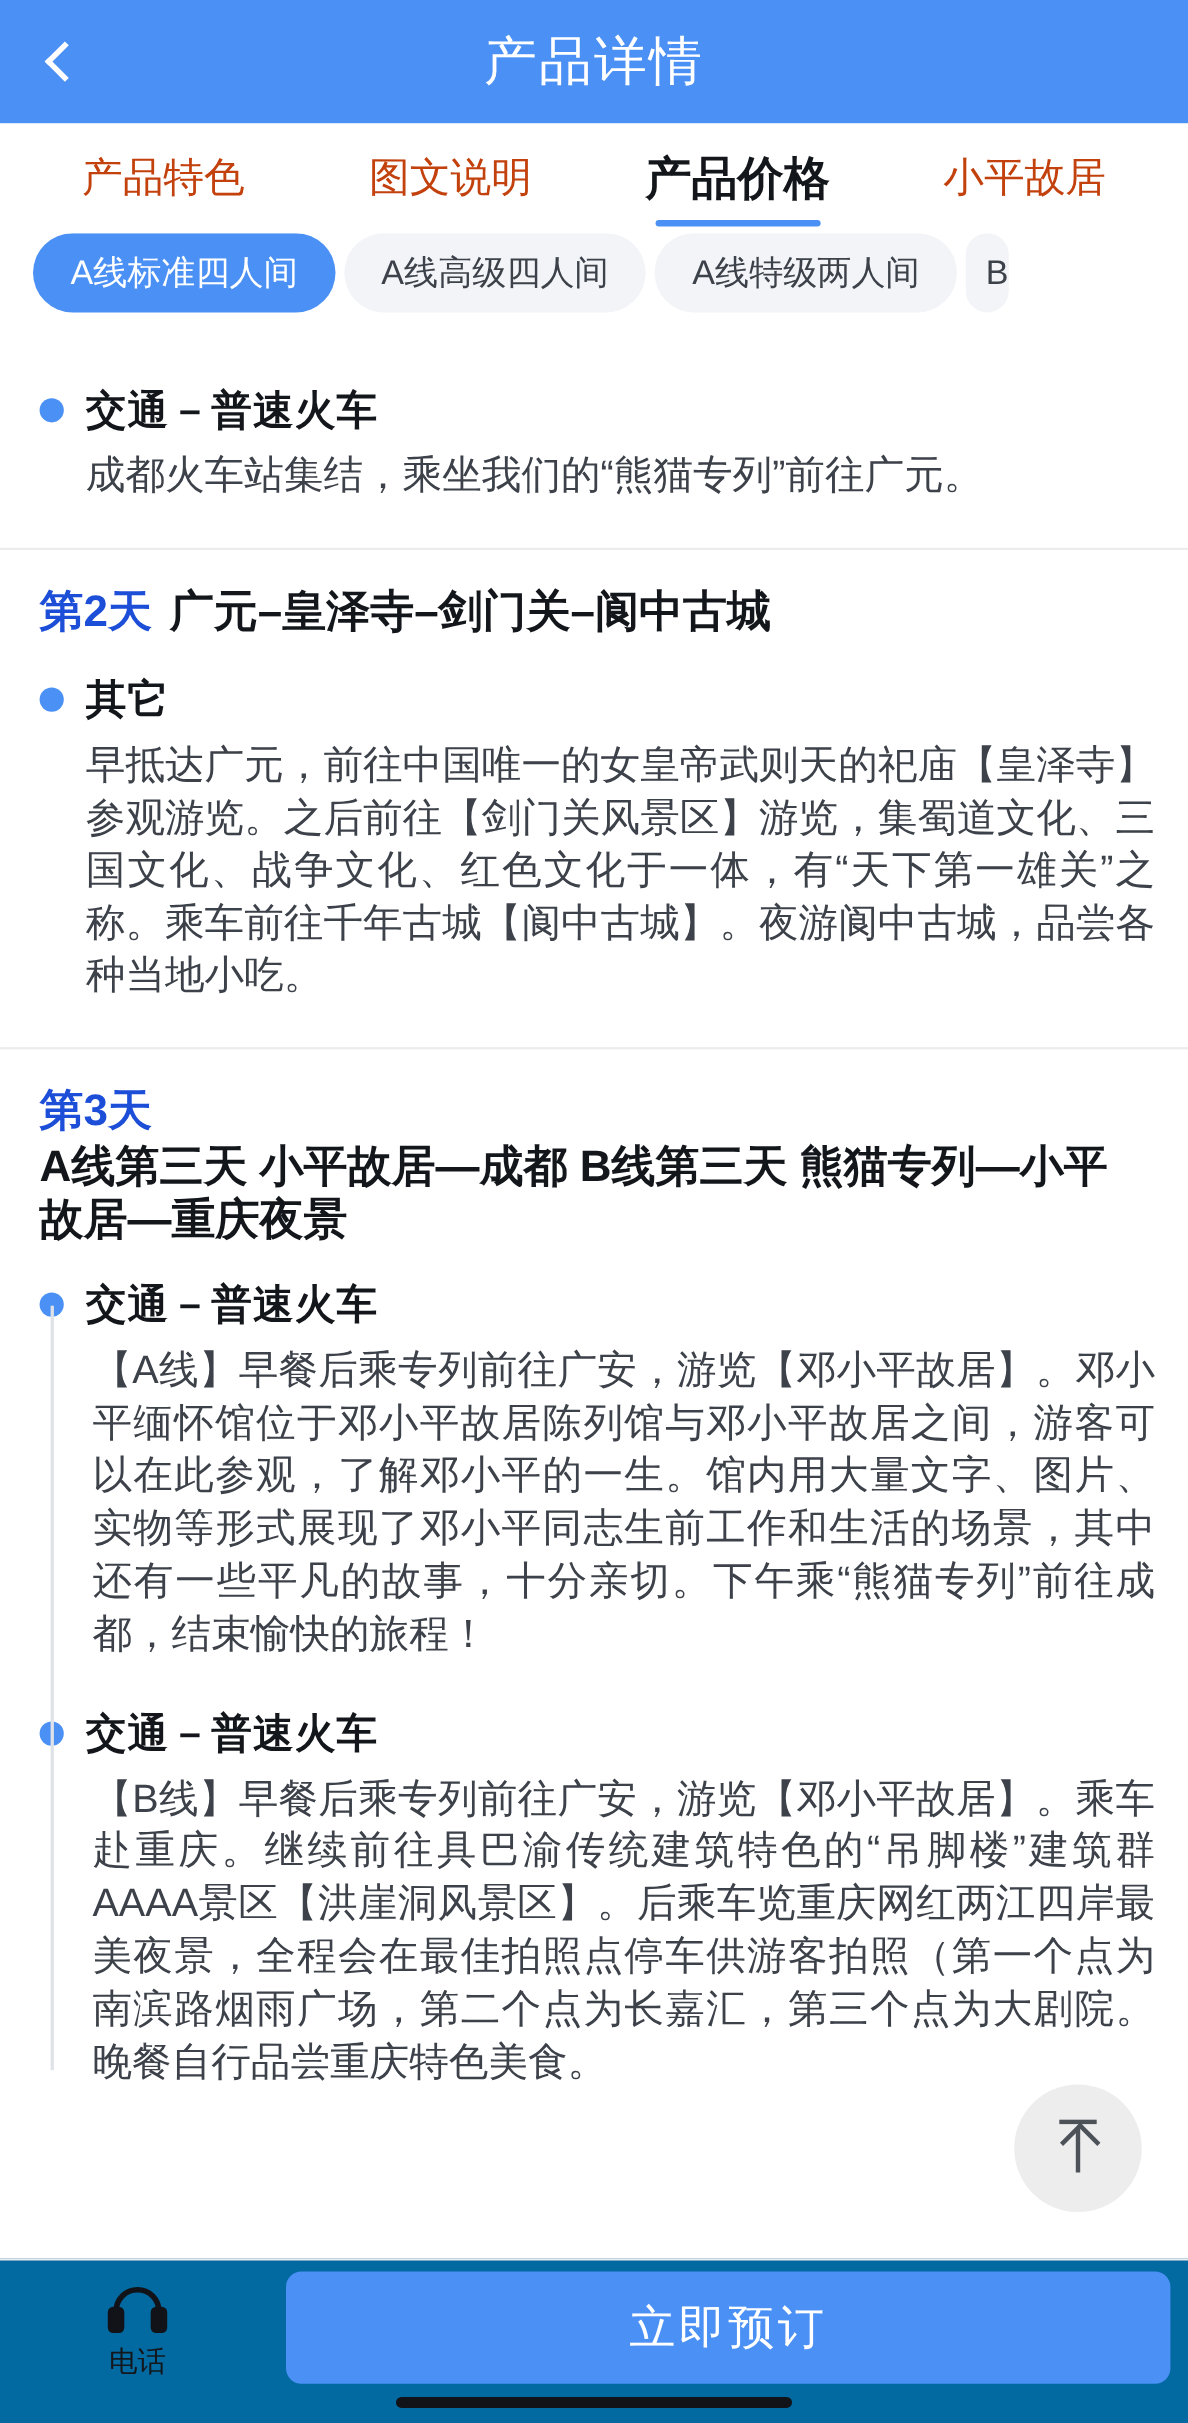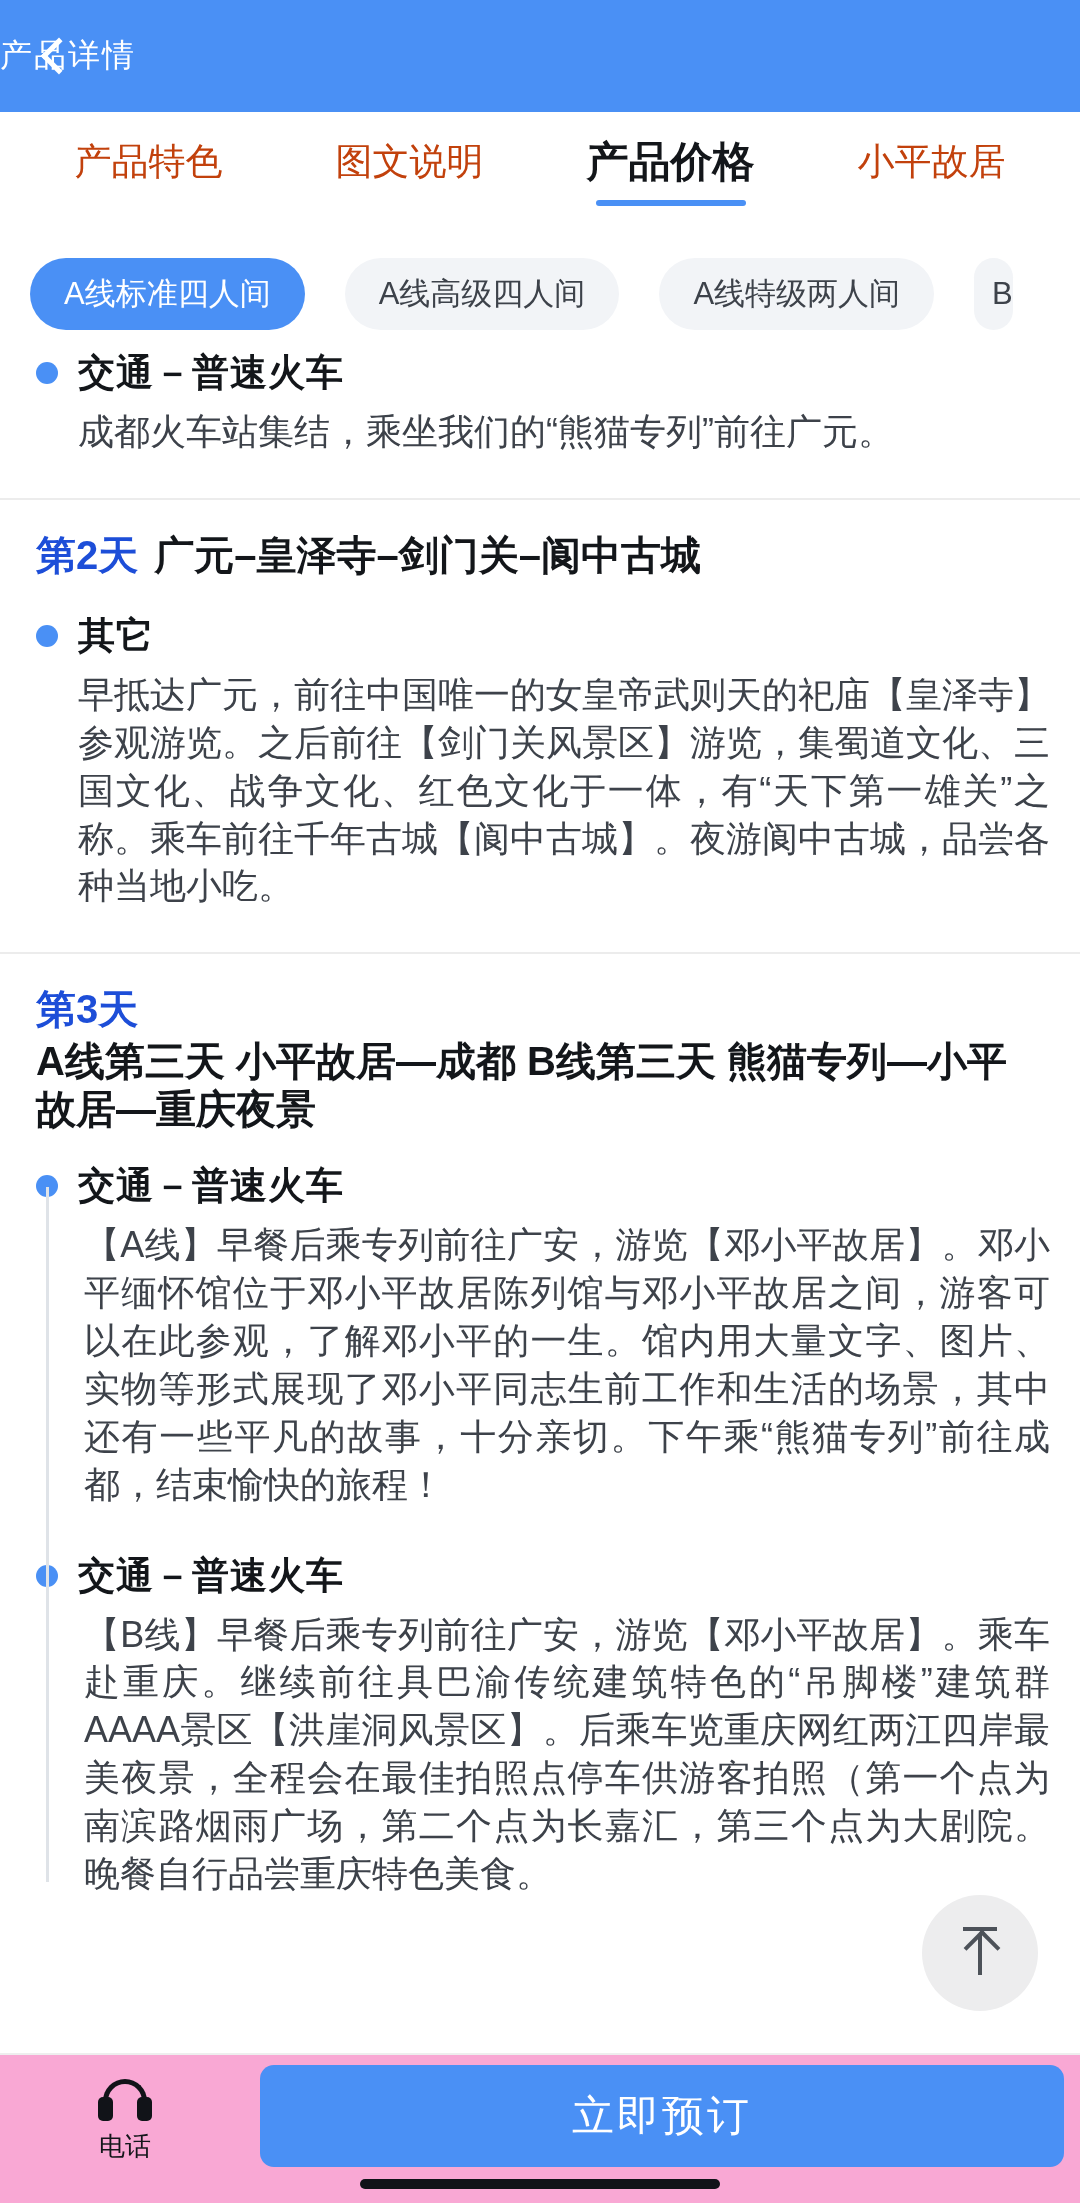--- a/index.html
+++ b/index.html
@@ -40,23 +40,23 @@
     width: 26px;
     height: 26px;
     border-left: 5px solid #ffffff;
     border-bottom: 5px solid #ffffff;
     transform: rotate(45deg);
     margin-left: 8px;
   }
   .header-title {
     position: absolute;
     left: 0; right: 0;
-    text-align: left;
+    text-align: center;
     color: #ffffff;
-    font-size: 32px;
+    font-size: 48px;
     letter-spacing: 2px;
     pointer-events: none;
   }
 
   
   .tabs {
     height: 100px;
     display: flex;
     align-items: center;
     flex: 0 0 auto;
@@ -90,22 +90,22 @@
     width: 150px;
     height: 6px;
     background: #4a90f5;
     border-radius: 3px;
   }
 
   
   .chips-row {
     height: 118px;
     display: flex;
-    align-items: flex-end;
-    gap: 40px;
+    align-items: flex-start;
+    gap: 8px;
     padding: 0 30px;
     overflow: hidden;
     flex: 0 0 auto;
     background: #ffffff;
   }
   .chip {
     flex: 0 0 auto;
     height: 72px;
     padding: 0 34px;
     border-radius: 36px;
@@ -244,21 +244,21 @@
     width: 34px; height: 4px;
     background: #4d5259;
   }
 
   
   .bottom-bar {
     flex: 0 0 auto;
     height: 150px;
     display: flex;
     align-items: stretch;
-    background: #f9a8d4;
+    background: #0369a1;
     border-top: 2px solid #eeeeee;
     position: relative;
   }
   .phone-action {
     width: 250px;
     display: flex;
     flex-direction: column;
     align-items: center;
     justify-content: center;
     cursor: pointer;

